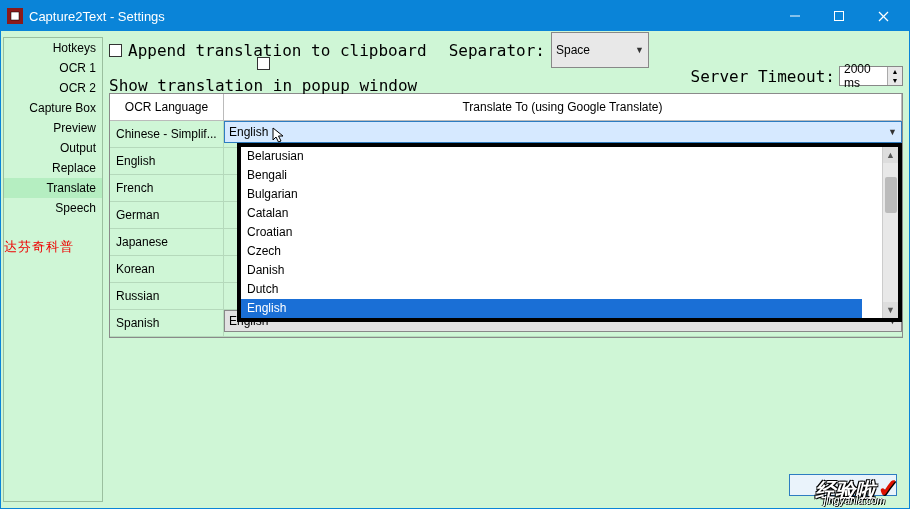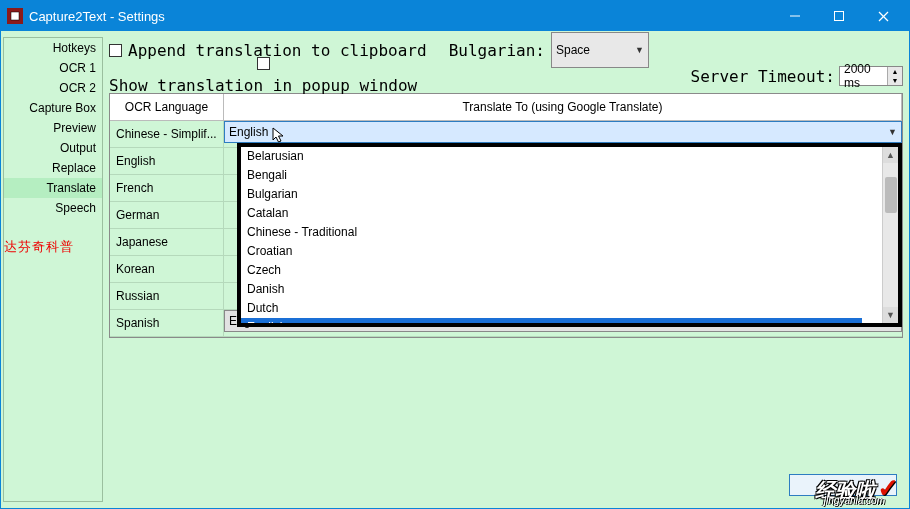--- a/index.html
+++ b/index.html
@@ -99,21 +99,21 @@
           <div class="sidebar-item">Speech</div>
         </div>
       <div class="watermark">达芬奇科普</div>
     </div>
 
     <div class="main">
       <div class="toprow">
         <span class="chk"></span>
         <span class="lbl">Append translation to clipboard</span>
         <span style="width:10px"></span>
-        <span class="lbl">Bulgarian:</span>
+        <span class="lbl">Separator:</span>
         <div class="sep-sel">
           <span>Space</span>
           <span class="chev">▼</span>
         </div>
       </div>
       <div class="row2">
         <div class="row2-left">
           <span class="chk"></span>
           <span class="lbl">Show translation in popup window</span>
         </div>
@@ -144,21 +144,20 @@
                 </div>
                 <span class="cursor"><svg width="14" height="18">
                     <path d="M1 1 L1 13 L4 10 L6.5 15 L9 14 L6.5 9 L11 9 Z" fill="#fff" stroke="#000" stroke-width="1"></path>
                   </svg></span>
                 <div class="dropdown">
                   <div class="dd-list">
                     <div class="dd-item">Belarusian</div>
                     <div class="dd-item">Bengali</div>
                     <div class="dd-item">Bulgarian</div>
                     <div class="dd-item">Catalan</div>
-                    <div class="dd-item">Chinese - Traditional</div>
                     <div class="dd-item">Croatian</div>
                     <div class="dd-item">Czech</div>
                     <div class="dd-item">Danish</div>
                     <div class="dd-item">Dutch</div>
                     <div class="dd-item hl">English</div>
                   </div>
                   <div class="dd-scroll">
                     <div class="up">▲</div>
                     <div class="thumb"></div>
                     <div class="dn">▼</div>

